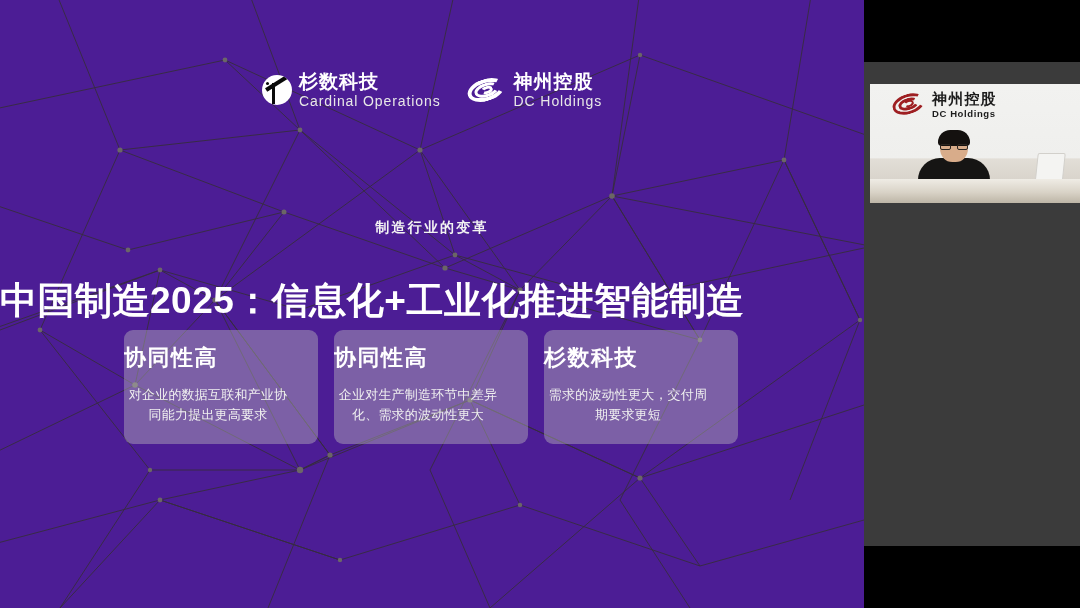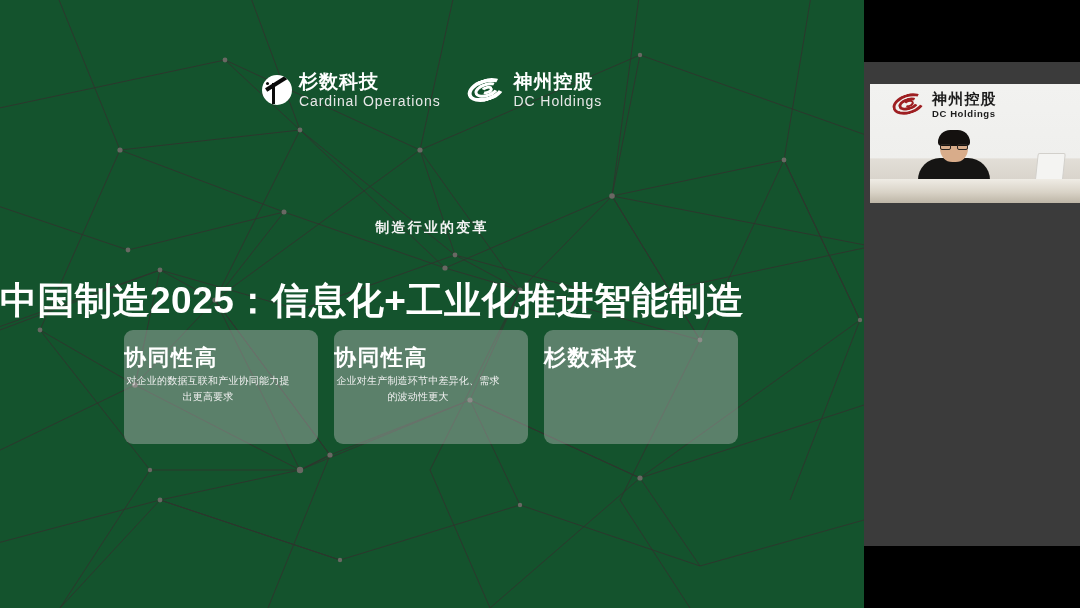--- a/index.html
+++ b/index.html
@@ -7,21 +7,21 @@
     width:1080px; height:608px;
     background:#000;
     font-family:"Liberation Sans", "DejaVu Sans", sans-serif;
     overflow:hidden;
   }
   #root { position:relative; width:1080px; height:608px; background:#010101; }
 
   
   #slide {
     position:absolute; left:0; top:0; width:864px; height:608px;
-    background:#14532d; overflow:hidden;
+    background:#4c1d95; overflow:hidden;
   }
   #network { position:absolute; inset:0; width:864px; height:608px; }
 
   
   #header-logos {
     position:absolute; top:72px; left:0; width:864px;
     display:flex; justify-content:center; align-items:center; gap:26px;
     z-index:5;
   }
   .logo-block { display:flex; align-items:center; gap:7px; }
@@ -97,22 +97,22 @@
     width:194px; height:114px; border-radius:9px;
     background:rgba(190,190,190,0.42);
     display:flex; flex-direction:column; align-items:flex-start;
     padding-top:17px;
   }
   .card-title {
     color:#ffffff; font-size:22px; font-weight:bold; letter-spacing:1.5px;
     line-height:1;
   }
   .card-desc {
-    margin-top:4px; width:168px; text-align:center;
-    color:#f0f0f0; font-size:10px; line-height:1.55; letter-spacing:0.2px;
+    margin-top:16px; width:168px; text-align:center;
+    color:#f0f0f0; font-size:13px; line-height:1.55; letter-spacing:0.2px;
   }
 
   
   #video-panel {
     position:absolute; left:864px; top:62px; width:216px; height:484px;
     background:#3b3b3b; z-index:10;
   }
   #video-feed {
     position:absolute; left:6px; top:22px; width:210px; height:119px;
     background:linear-gradient(180deg,#f2f2f0 0%,#efefed 62%,#e2ded7 63%,#cfc9bf 100%);
@@ -285,20 +285,21 @@
         <div class="card-desc">对企业的数据互联和产业协同能力提出更高要求</div>
       </div>
 
       <div class="card">
         <div class="card-title">协同性高</div>
         <div class="card-desc">企业对生产制造环节中差异化、需求的波动性更大</div>
       </div>
 
       <div class="card">
         <div class="card-title">杉数科技</div>
+        <div class="card-desc">需求的波动性更大，交付周期要求更短</div>
       </div>
 
     </div>
   </div>
 
   <div id="panel-top-fill"></div>
 
   <div id="video-panel">
     <div id="video-feed">
 

